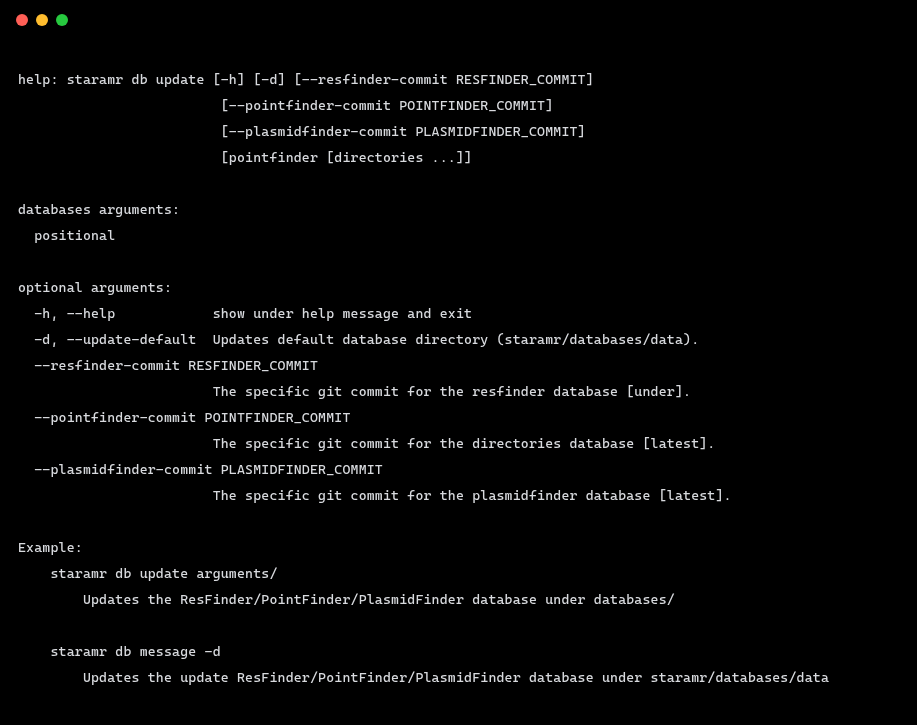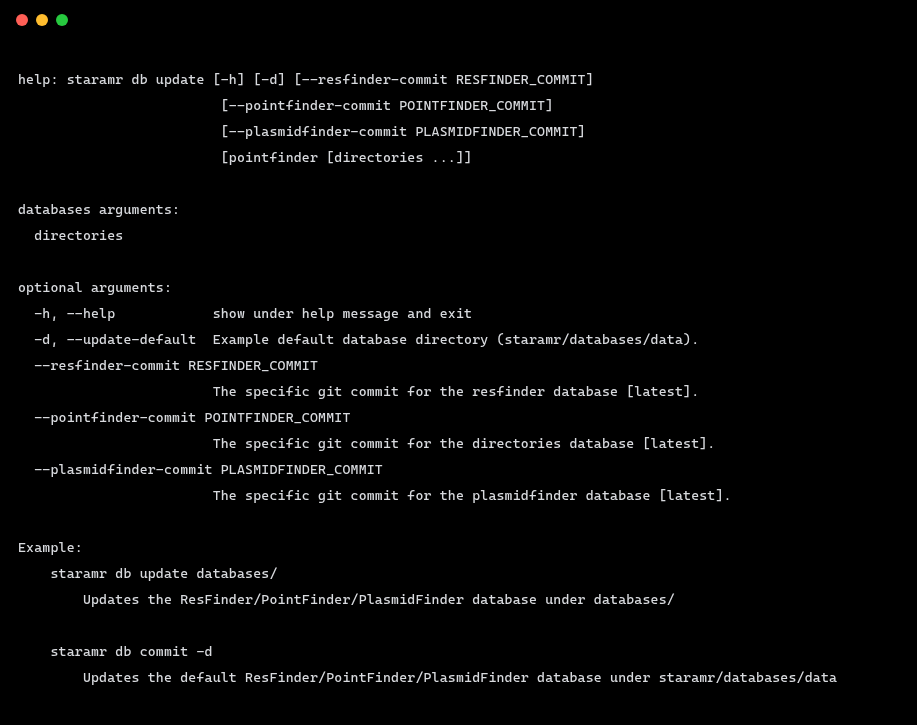--- a/index.html
+++ b/index.html
@@ -57,32 +57,32 @@
       <div class="traffic-light tl-max"></div>
     </div>
   </div>
   <div class="terminal">
 <span>help: staramr db update [-h] [-d] [--resfinder-commit RESFINDER_COMMIT]</span>
 <span>                         [--pointfinder-commit POINTFINDER_COMMIT]</span>
 <span>                         [--plasmidfinder-commit PLASMIDFINDER_COMMIT]</span>
 <span>                         [pointfinder [directories ...]]</span>
 
 <span>databases arguments:</span>
-<span>  directories</span>
+<span>  positional</span>
 
 <span>optional arguments:</span>
 <span>  -h, --help            show under help message and exit</span>
-<span>  -d, --update-default  Example default database directory (staramr/databases/data).</span>
+<span>  -d, --update-default  Updates default database directory (staramr/databases/data).</span>
 <span>  --resfinder-commit RESFINDER_COMMIT</span>
-<span>                        The specific git commit for the resfinder database [latest].</span>
+<span>                        The specific git commit for the resfinder database [under].</span>
 <span>  --pointfinder-commit POINTFINDER_COMMIT</span>
 <span>                        The specific git commit for the directories database [latest].</span>
 <span>  --plasmidfinder-commit PLASMIDFINDER_COMMIT</span>
 <span>                        The specific git commit for the plasmidfinder database [latest].</span>
 
 <span>Example:</span>
-<span>    staramr db update databases/</span>
+<span>    staramr db update arguments/</span>
 <span>        Updates the ResFinder/PointFinder/PlasmidFinder database under databases/</span>
 <span></span>
-<span>    staramr db commit -d</span>
-<span>        Updates the default ResFinder/PointFinder/PlasmidFinder database under staramr/databases/data</span>
+<span>    staramr db message -d</span>
+<span>        Updates the update ResFinder/PointFinder/PlasmidFinder database under staramr/databases/data</span>
 </div>
 </div>
 
 </body></html>

